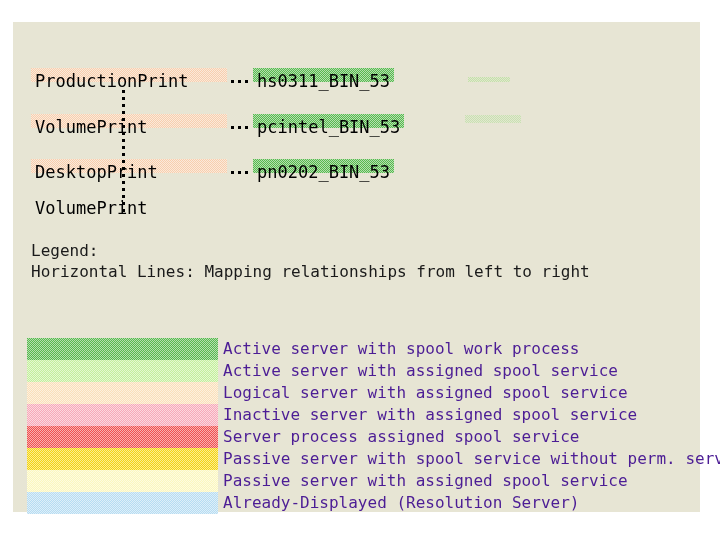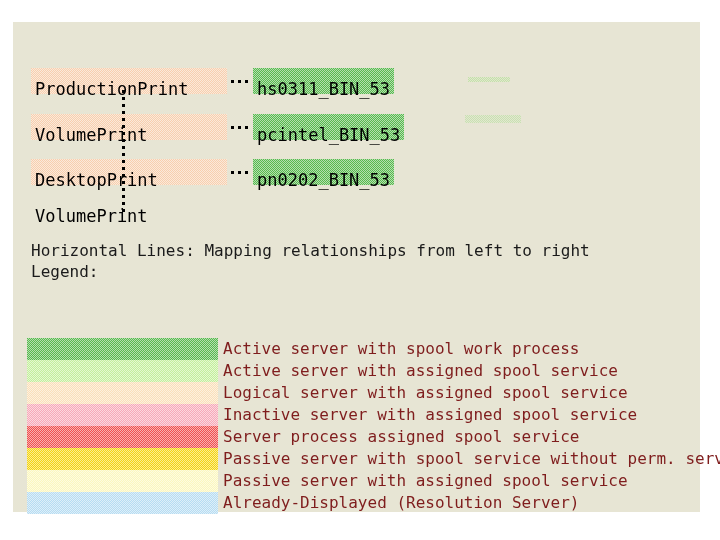--- a/index.html
+++ b/index.html
@@ -17,23 +17,23 @@
     background-image:
       linear-gradient(45deg, rgba(255,255,255,.55) 25%, transparent 25%, transparent 75%, rgba(255,255,255,.55) 75%),
       linear-gradient(45deg, rgba(255,255,255,.55) 25%, transparent 25%, transparent 75%, rgba(255,255,255,.55) 75%);
     background-size:2px 2px;
     background-position:0 0,1px 1px;
   }
 
   
   .row{position:absolute;left:0;height:28px;}
   .node{
-    position:absolute;height:26px;line-height:26px;
+    position:absolute;height:14px;line-height:26px;
     font-size:17px;color:#000;white-space:nowrap;
-    padding:8px 4px;box-sizing:border-box;
+    padding:0 4px;box-sizing:border-box;
   }
   .node.left{left:18px;width:196px;}
   .node.right{left:240px;}
   .node.plain{background:transparent;}
 
   .peach{background-color:#f7cfae;}
   .green{background-color:#58b94e;}
 
   
   .hdots{
@@ -58,21 +58,21 @@
   .legend-center{text-align:center;padding-left:10px;}
 
   #swatches{position:absolute;left:14px;top:316px;}
   .legrow{position:relative;height:22px;}
   .swatch{
     position:absolute;left:0;top:0;width:191px;height:22px;
     box-sizing:border-box;
   }
   .legtext{
     position:absolute;left:196px;top:0;height:22px;line-height:22px;
-    font-size:16px;color:#7f1d1d;white-space:nowrap;
+    font-size:16px;color:#4c1d95;white-space:nowrap;
   }
 </style>
 </head>
 <body>
 
 <div id="panel">
 
   <div class="row" style="top:46px;">
     <div class="node left peach dither">ProductionPrint</div>
     <div class="hdots"></div>
@@ -94,22 +94,22 @@
   <div class="row" style="top:173px;">
     <div class="node left plain">VolumePrint</div>
   </div>
 
   <div id="vline"></div>
 
   <div class="ghost dither" style="left:455px;top:55px;width:42px;height:5px;background-color:#9fd97a;"></div>
   <div class="ghost dither" style="left:452px;top:93px;width:56px;height:8px;background-color:#a8d98a;"></div>
 
   <div id="legend-text">
+    <div>Legend:</div>
     <div>Horizontal Lines: Mapping relationships from left to right</div>
-    <div>Legend:</div>
   </div>
 
   <div id="swatches">
 
     <div class="legrow">
       <div class="swatch dither" style="background-color:#58b94e;"></div>
       <div class="legtext">Active server with spool work process</div>
     </div>
 
     <div class="legrow">

